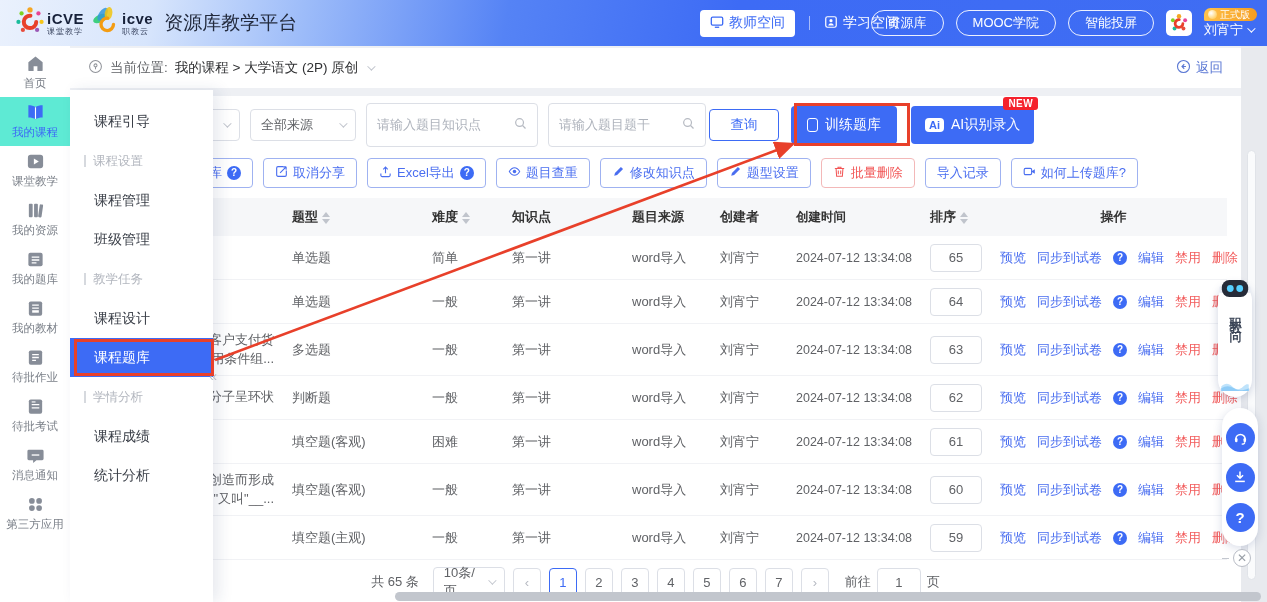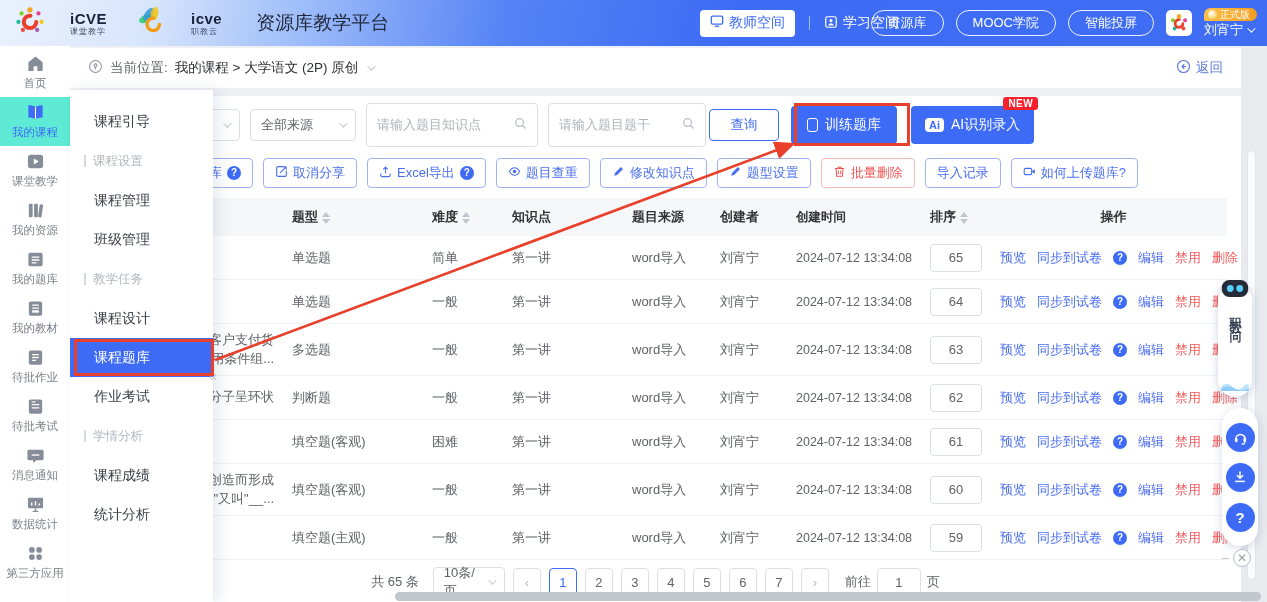--- a/index.html
+++ b/index.html
@@ -4,28 +4,28 @@
 <style>
   * { margin:0; padding:0; box-sizing:border-box; }
   html,body { width:1267px; height:602px; overflow:hidden; }
   body { font-family:"Liberation Sans","DejaVu Sans",sans-serif; background:#eef0f4; }
   .page { position:relative; width:1267px; height:602px; overflow:hidden; background:#eef0f4; }
 
   
   .hdr { position:absolute; left:0; top:0; width:1267px; height:46px;
     background:linear-gradient(100deg,#eaf1fd 0%,#d7e5fc 12%,#9dbcf9 24%,#5583f5 40%,#3d6bf5 58%,#3f6df3 100%);
     display:flex; align-items:center; z-index:20; }
-  .brand { display:flex; align-items:center; gap:24px; padding-left:14px; }
+  .brand { display:flex; align-items:center; gap:1px; padding-left:14px; }
   .logo-txt { display:flex; flex-direction:column; line-height:1; }
   .logo-txt b { font-size:15px; color:#17213a; font-style:normal; letter-spacing:.5px; }
   .logo-txt i { font-size:8px; color:#3a4560; font-style:normal; margin-top:2px; letter-spacing:1px; }
   .brand-title { font-size:19px; color:#222a3d; margin-left:10px; font-weight:400; }
   .hdr-center { position:absolute; left:700px; top:0; height:46px; display:flex; align-items:center; gap:14px; }
   .ts-btn { display:flex; align-items:center; gap:5px; background:#fff; color:#3d6bf5; border:none;
-    border-radius:4px; height:27px; padding:0 10px; font-size:14px; cursor:pointer;font-family:Liberation Mono, monospace; }
+    border-radius:4px; height:27px; padding:0 10px; font-size:14px; cursor:pointer; }
   .hdr-divider { width:1px; height:14px; background:rgba(255,255,255,.55); }
   .ls-link { display:flex; align-items:center; gap:5px; color:#fff; font-size:14px; cursor:pointer; }
   .hdr-right { position:absolute; right:10px; top:0; height:46px; display:flex; align-items:center; gap:12px; }
   .pill { border:1px solid rgba(255,255,255,.9); color:#fff; background:transparent; border-radius:14px;
     height:26px; padding:0 16px; font-size:13px; cursor:pointer; }
   .app-icon { width:26px; height:26px; background:#fff; border-radius:5px; display:flex; align-items:center; justify-content:center; cursor:pointer; }
   .user-block { display:flex; flex-direction:column; align-items:flex-start; line-height:1.1; }
   .ver-badge { display:flex; align-items:center; gap:3px; background:linear-gradient(90deg,#ffc24a,#f59d20);
     color:#fff; font-size:10px; border-radius:8px 8px 8px 2px; padding:1px 7px 1px 4px; }
   .medal { width:9px; height:9px; border-radius:50%; background:radial-gradient(circle at 35% 35%,#fff,#ffd36e 70%); display:inline-block; }
@@ -326,30 +326,20 @@
         <div class="side-label">待批考试</div>
       </div>
       <div class="side-item">
         <span class="side-icon">
           <svg viewBox="0 0 20 20">
             <path d="M3 4h14a1.5 1.5 0 0 1 1.5 1.5v8A1.5 1.5 0 0 1 17 15h-6l-3.5 3v-3H3a1.5 1.5 0 0 1-1.5-1.5v-8A1.5 1.5 0 0 1 3 4z"></path>
             <path d="M6 9.5h8" stroke="#fff" stroke-width="1.4"></path>
           </svg>
         </span>
         <div class="side-label">消息通知</div>
-      </div>
-      <div class="side-item">
-        <span class="side-icon">
-          <svg viewBox="0 0 20 20">
-            <rect x="2" y="3" width="16" height="11" rx="1.5"></rect>
-            <path d="M6 11V8M10 11V6.5M14 11V9" stroke="#fff" stroke-width="1.5"></path>
-            <path d="M7 17.2h6M10 14v3" stroke="#878d98" stroke-width="1.5" fill="none"></path>
-          </svg>
-        </span>
-        <div class="side-label">数据统计</div>
       </div>
       <div class="side-item">
         <span class="side-icon">
           <svg viewBox="0 0 20 20">
             <circle cx="6.2" cy="6.2" r="3"></circle>
             <circle cx="13.8" cy="6.2" r="3"></circle>
             <circle cx="6.2" cy="13.8" r="3"></circle>
             <circle cx="13.8" cy="13.8" r="3"></circle>
           </svg>
         </span>
@@ -682,21 +672,20 @@
         <span>课程设置</span>
       </div>
       <div class="menu-item">课程管理</div>
       <div class="menu-item">班级管理</div>
       <div class="menu-section">
         <span class="bar"></span>
         <span>教学任务</span>
       </div>
       <div class="menu-item">课程设计</div>
       <div class="menu-item active">课程题库</div>
-      <div class="menu-item">作业考试</div>
       <div class="menu-section">
         <span class="bar"></span>
         <span>学情分析</span>
       </div>
       <div class="menu-item">课程成绩</div>
       <div class="menu-item">统计分析</div>
     </aside>
 
   <div class="rstrip"></div>
   <div class="vthumb"></div>

